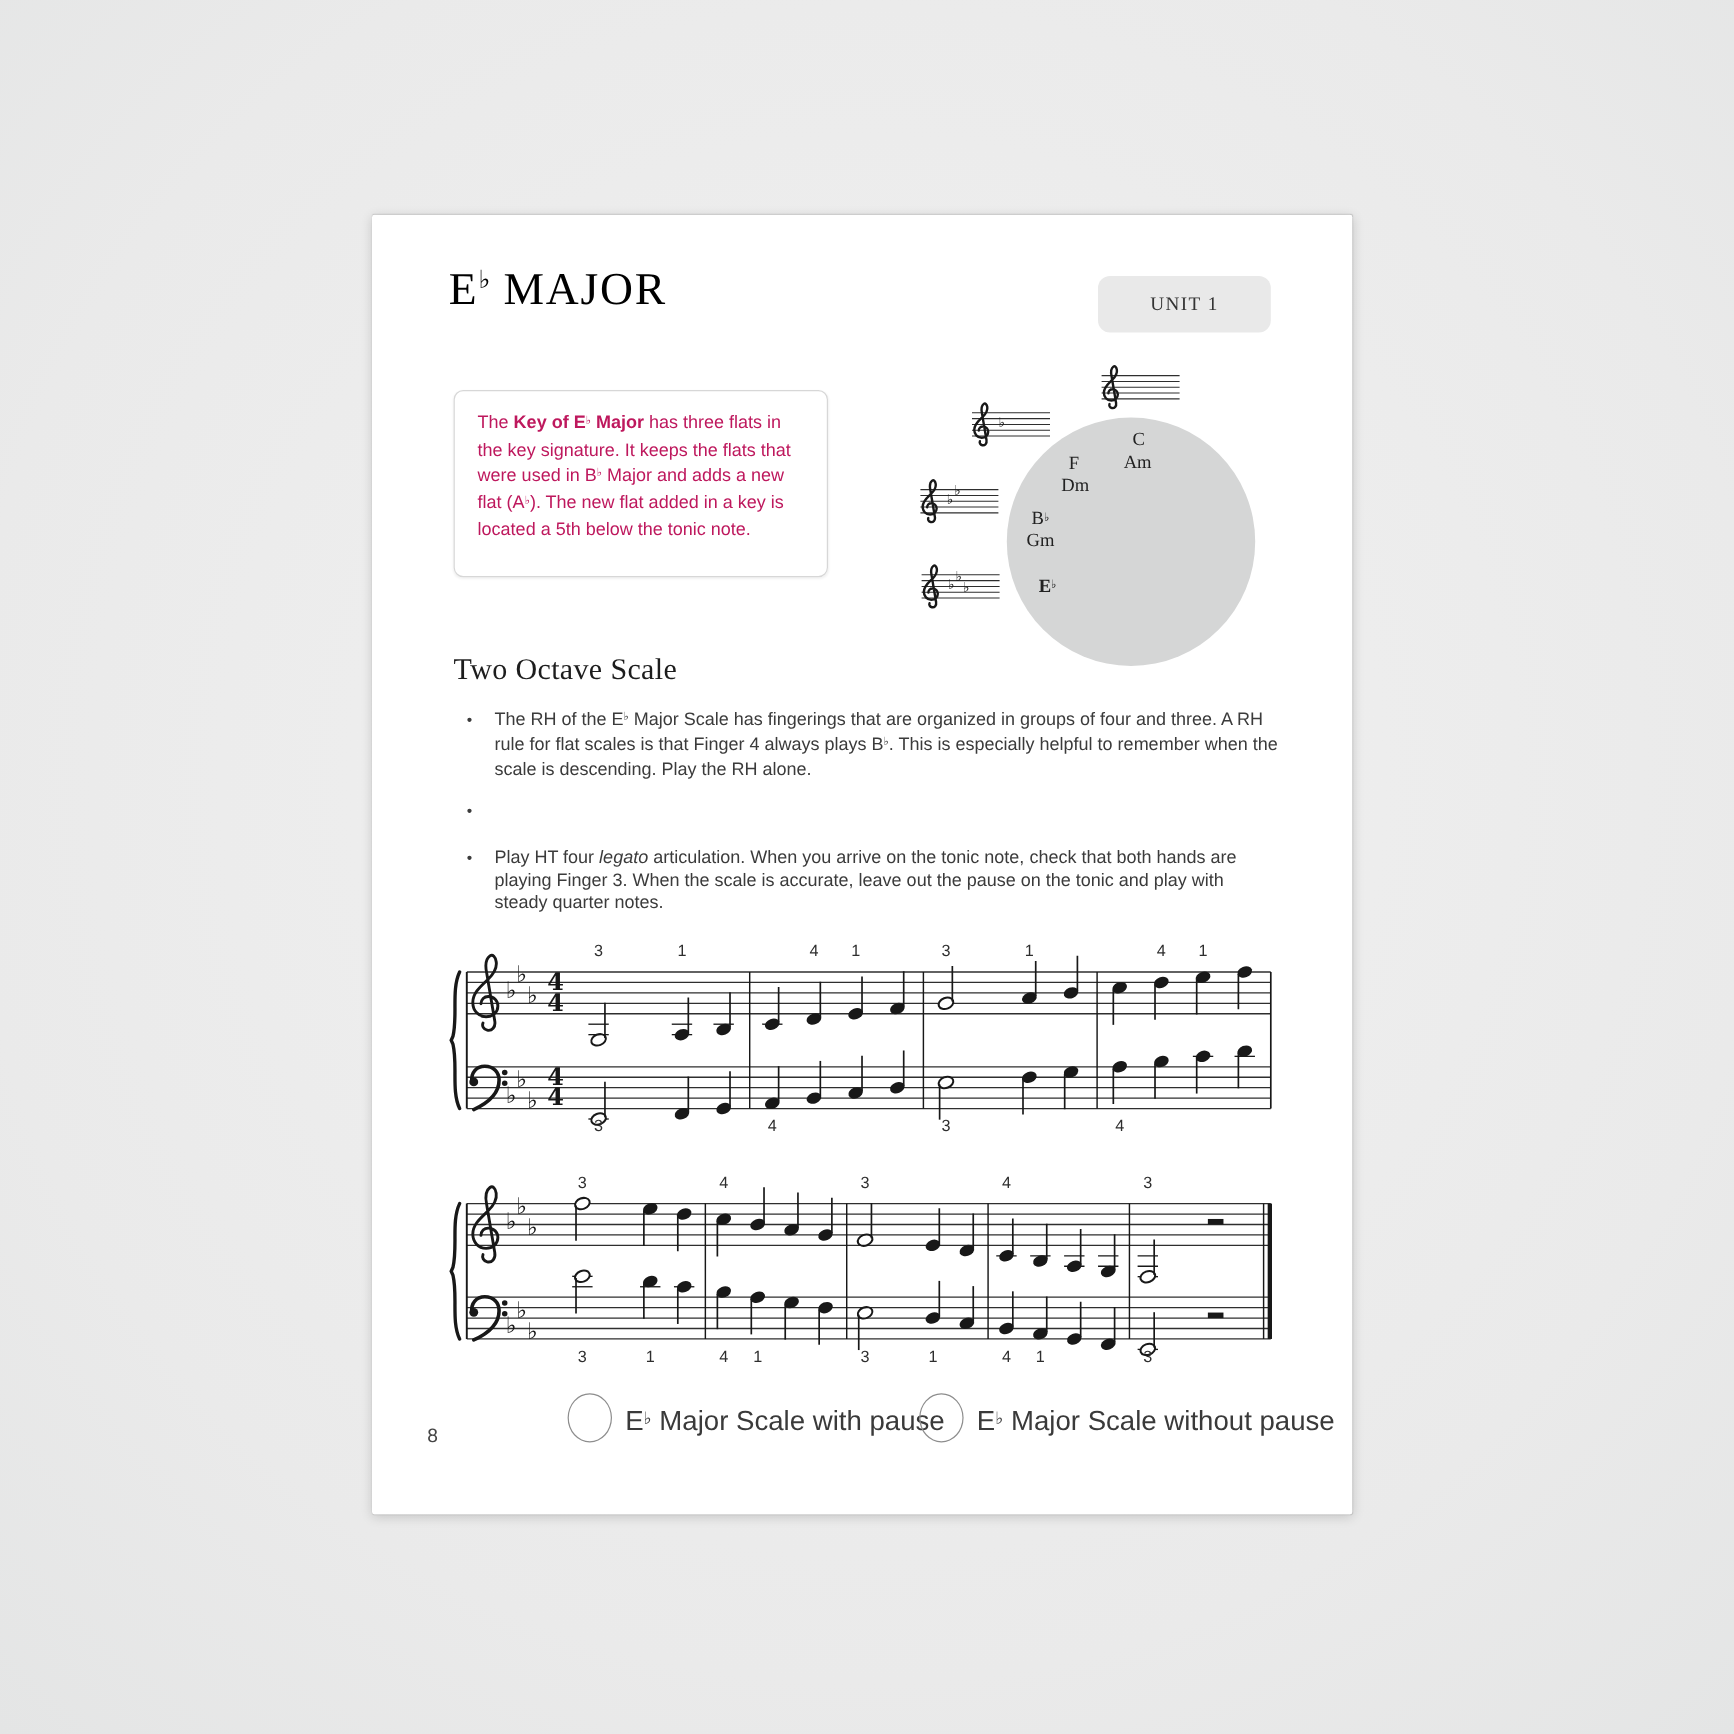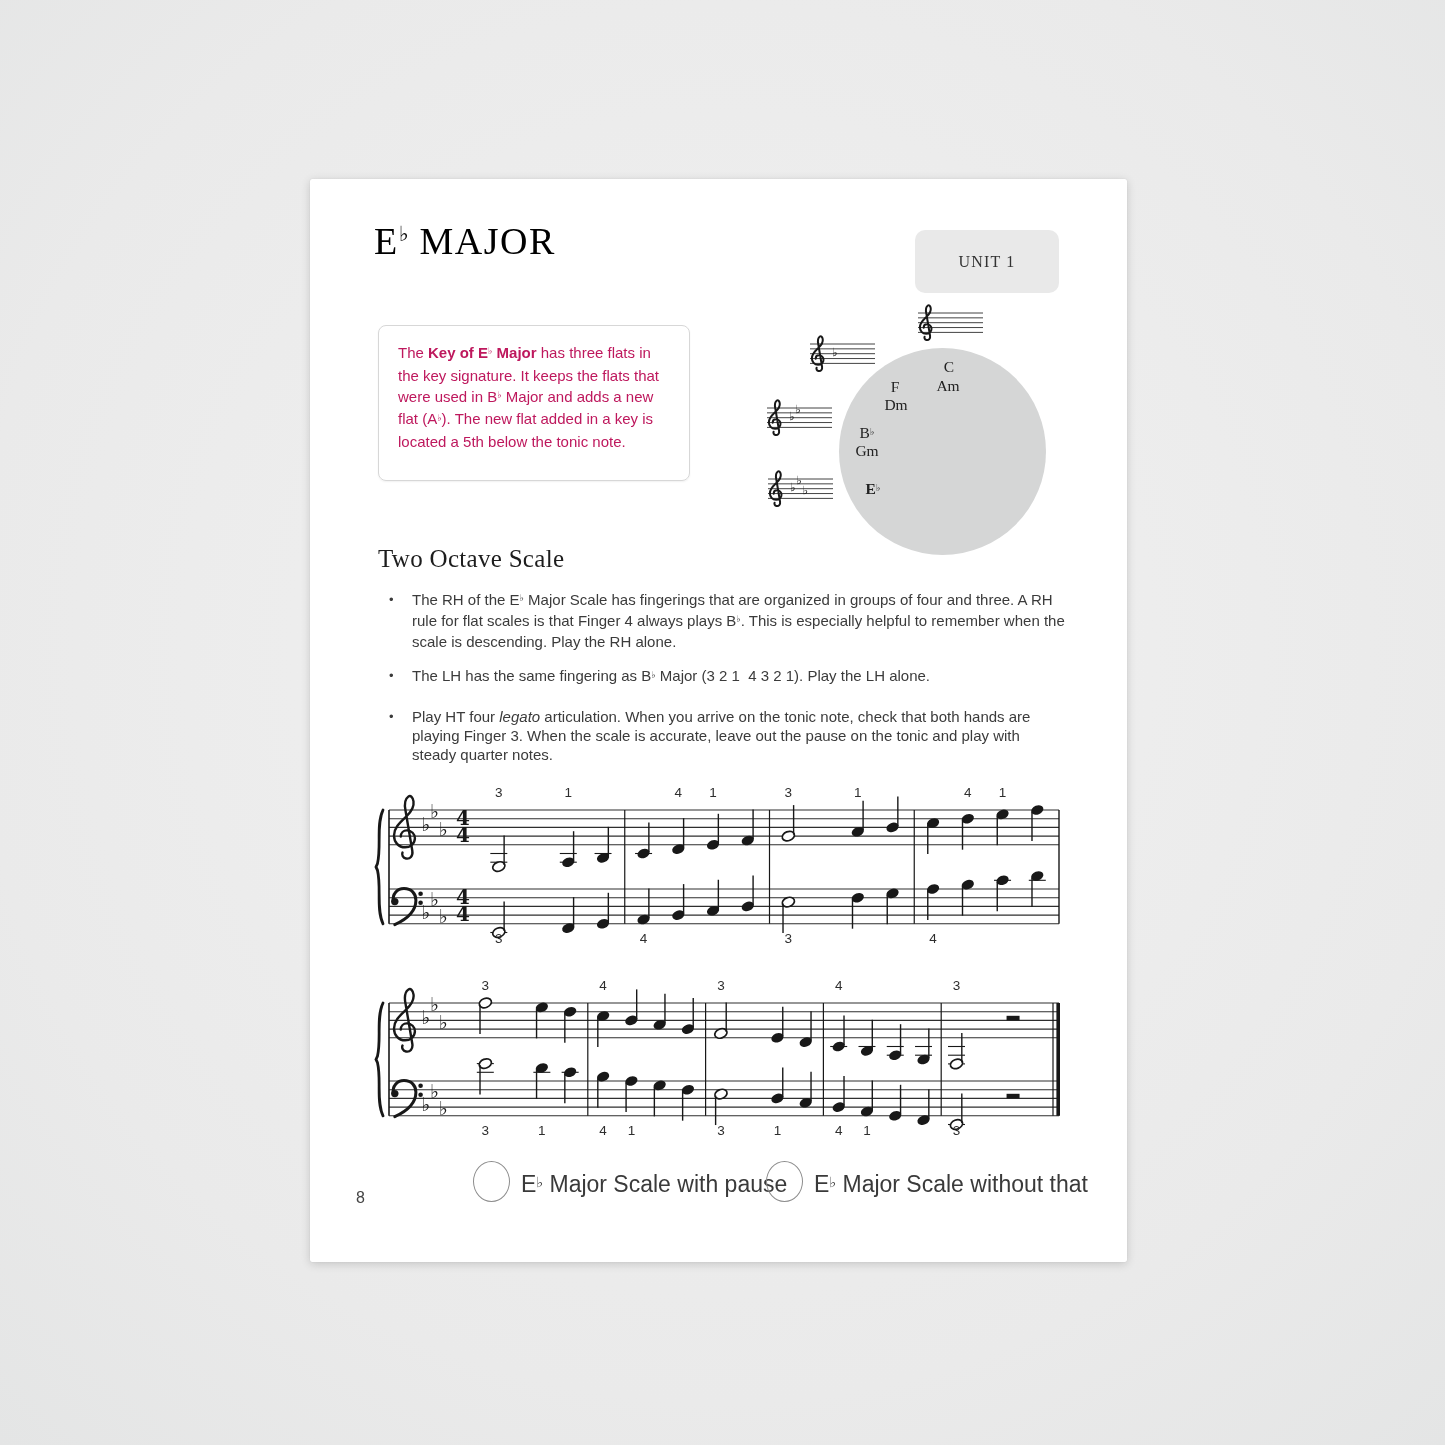--- a/index.html
+++ b/index.html
@@ -2,21 +2,21 @@
 <html><head>
 <meta charset="utf-8">
 <style>
   html,body{margin:0;padding:0;background:#e9eaea;}
   .stage{position:relative;width:1445px;height:1445px;background:radial-gradient(circle at 50% 45%, #f1f1f1 0%, #eaeaea 70%, #e4e5e5 100%);overflow:hidden;font-family:"Liberation Sans","DejaVu Sans",sans-serif;}
   .sheet{position:absolute;left:310px;top:179px;width:817px;height:1083px;background:#ffffff;border-radius:2px;box-shadow:0 2px 10px rgba(0,0,0,.16), 0 0 1px rgba(0,0,0,.18);}
   .abs{position:absolute;}
 
   .title{left:64px;top:40px;font-family:"Liberation Serif","DejaVu Serif",serif;font-size:38px;color:#000000;letter-spacing:1.5px;white-space:nowrap;}
   .title .sup-flat{font-size:.55em;position:relative;top:-.62em;font-family:"DejaVu Sans",sans-serif;letter-spacing:0;}
-  .unit-badge{left:605px;top:51px;width:144px;height:63px;background:#e9e9e9;border-radius:10px;display:flex;align-items:center;justify-content:center;font-family:"Liberation Serif","DejaVu Serif",serif;font-size:16px;letter-spacing:1.2px;color:#333;}
+  .unit-badge{left:605px;top:51px;width:144px;height:47px;background:#e9e9e9;border-radius:10px;display:flex;align-items:center;justify-content:center;font-family:"Liberation Serif","DejaVu Serif",serif;font-size:16px;letter-spacing:1.2px;color:#333;}
 
   .info-box{left:68px;top:146px;width:312px;height:156px;box-sizing:border-box;border:1.5px solid #d7d7d7;border-radius:8px;box-shadow:0 1px 2px rgba(0,0,0,.06);padding:17px 19px;font-size:15px;line-height:20.8px;color:#be185d;}
   .sup-flat{font-size:.62em;position:relative;top:-.38em;font-family:"DejaVu Sans",sans-serif;}
 
   .cof-circle{left:529px;top:169px;width:207px;height:207px;border-radius:50%;background:#d5d6d6;}
   .cof-label{transform:translate(-50%,-50%);font-family:"Liberation Serif","DejaVu Serif",serif;font-size:15.5px;color:#222;white-space:nowrap;}
   .cof-label.bold{font-weight:bold;}
   .cof-label .sup-flat{top:-.3em;}
   .mini-staff{position:absolute;}
 
@@ -97,21 +97,20 @@
 
     <div class="abs section-heading">Two Octave Scale</div>
 
     <div class="abs bullets" id="bullets">
         <div class="bullet-item">
           <div class="bullet-marker">•</div>
           <div><span>The RH of the E</span><span class="sup-flat">♭</span><span> Major Scale has fingerings that are organized in groups of four and three. A RH rule for flat scales is that Finger 4 always plays B</span><span class="sup-flat">♭</span><span>. This is especially helpful to remember when the scale is descending. Play the RH alone.</span></div>
         </div>
         <div class="bullet-item">
           <div class="bullet-marker">•</div>
-          <div><span>The LH has the same fingering as B</span><span class="sup-flat">♭</span><span> Major (3 2 1&nbsp; 4 3 2 1). Play the LH alone.</span></div>
         </div>
         <div class="bullet-item">
           <div class="bullet-marker">•</div>
           <div><span>Play HT four </span><span style="font-style: italic;">legato</span><span> articulation. When you arrive on the tonic note, check that both hands are playing Finger 3. When the scale is accurate, leave out the pause on the tonic and play with steady quarter notes.</span></div>
         </div>
       </div>
 
     <svg class="music-svg" id="sys1" style="left:52px;top:601px;" width="740" height="185" viewBox="0 0 740 185">
         <line x1="27" y1="30" x2="697" y2="30" stroke="#2e2e2e" stroke-width="1.1"></line>
         <line x1="27" y1="38.7" x2="697" y2="38.7" stroke="#2e2e2e" stroke-width="1.1"></line>
@@ -344,17 +343,17 @@
         <line x1="586.014" y1="149.5" x2="603.014" y2="149.5" stroke="#181818" stroke-width="1.1"></line>
         <ellipse cx="594.514" cy="149.5" rx="6.3" ry="4.5" transform="rotate(-21 594.514 149.5)" fill="#ffffff" stroke="#181818" stroke-width="1.7"></ellipse>
         <line x1="599.814" y1="148" x2="599.814" y2="118.5" stroke="#181818" stroke-width="1.4"></line>
         <text x="594.514" y="159.8" text-anchor="middle" font-size="13.5" fill="#2e2e2e" font-family="&quot;Liberation Sans&quot;,&quot;DejaVu Sans&quot;,sans-serif">3</text>
         <rect x="644.558" y="118.80000000000001" width="13" height="4.6" fill="#181818"></rect>
       </svg>
 
     <div class="abs audio-circle" style="left:163px;top:982px;"></div>
     <div class="abs audio-label" style="left:211px;top:992px;"><span>E</span><span class="sup-flat">♭</span><span> Major Scale with pause</span></div>
     <div class="abs audio-circle" style="left:456px;top:982px;"></div>
-    <div class="abs audio-label" style="left:504px;top:992px;"><span>E</span><span class="sup-flat">♭</span><span> Major Scale without that</span></div>
+    <div class="abs audio-label" style="left:504px;top:992px;"><span>E</span><span class="sup-flat">♭</span><span> Major Scale without pause</span></div>
 
     <div class="abs page-num">8</div>
   </div>
 </div>
 
 </body></html>

